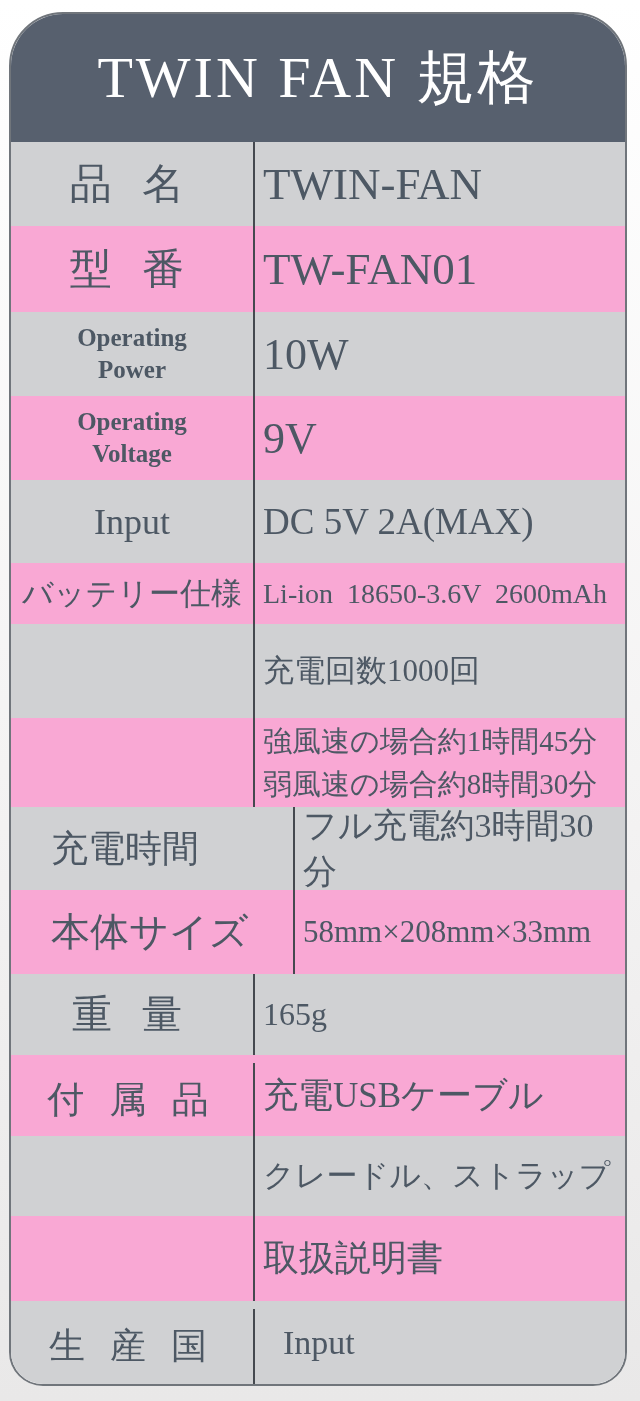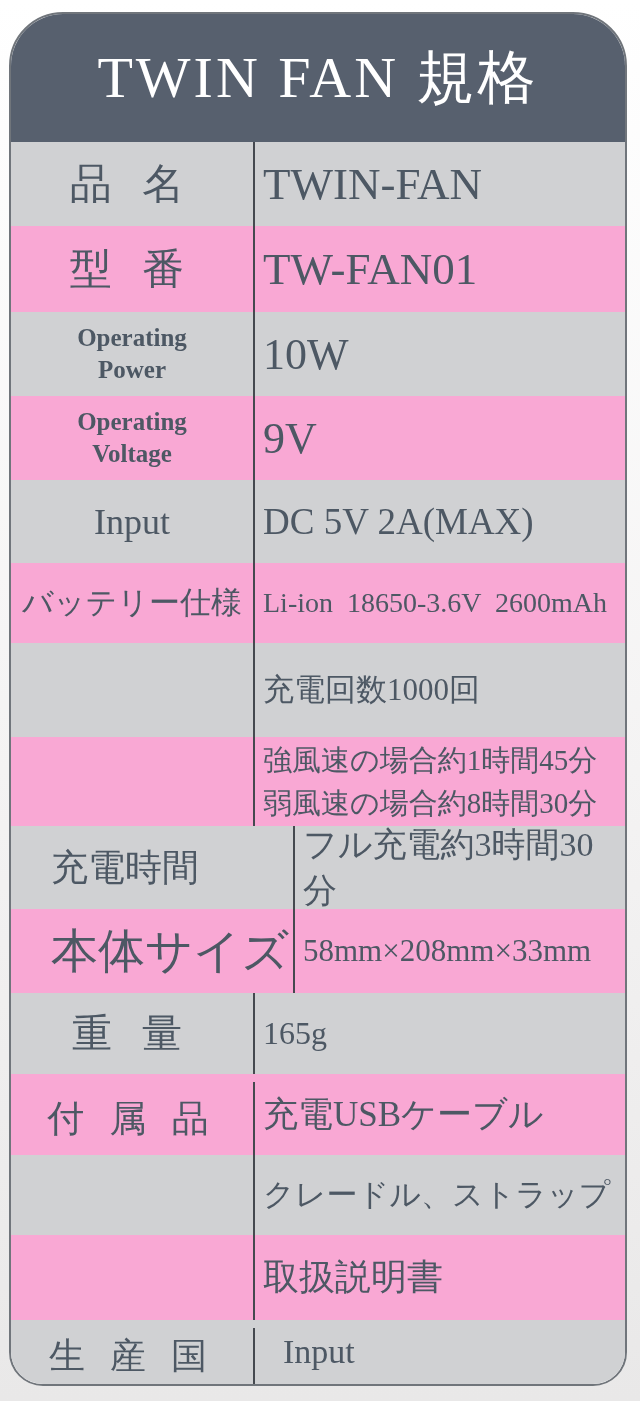--- a/index.html
+++ b/index.html
@@ -35,25 +35,25 @@
   }
   .row.left-label .cell-label{justify-content:flex-start;text-align:left;margin-left:40px;}
   .sp .cell-label{letter-spacing:10px;}
   .sp3 .cell-label{letter-spacing:8px;margin-top:8px;}
 
   .r1{height:84px}  .r1 .cell-label{font-size:42px} .r1 .cell-value{font-size:45px}
   .r2{height:86px}  .r2 .cell-label{font-size:42px} .r2 .cell-value{font-size:45px}
   .r3{height:84px}  .r3 .cell-label{font-size:25px;font-weight:bold;line-height:1.3} .r3 .cell-value{font-size:44px}
   .r4{height:84px}  .r4 .cell-label{font-size:25px;font-weight:bold;line-height:1.3} .r4 .cell-value{font-size:44px}
   .r5{height:83px}  .r5 .cell-label{font-size:36px} .r5 .cell-value{font-size:37px}
-  .r6{height:80px}  .r6 .cell-label{font-size:31px} .r6 .cell-value{font-size:28px;}
+  .r6{height:61px}  .r6 .cell-label{font-size:31px} .r6 .cell-value{font-size:28px;}
   .r7{height:94px}  .r7 .cell-value{font-size:31px}
   .r8{height:89px}  .r8 .cell-value{font-size:29px;line-height:1.45}
   .r9{height:83px}  .r9 .cell-label{font-size:37px} .r9 .cell-value{font-size:34px}
-  .r10{height:84px} .r10 .cell-label{font-size:47px} .r10 .cell-value{font-size:31px}
+  .r10{height:84px} .r10 .cell-label{font-size:39px} .r10 .cell-value{font-size:31px}
   .r11{height:81px} .r11 .cell-label{font-size:40px} .r11 .cell-value{font-size:32px}
   .r12{height:81px} .r12 .cell-label{font-size:37px} .r12 .cell-value{font-size:35px}
   .r13{height:80px} .r13 .cell-value{font-size:31px}
   .r14{height:85px} .r14 .cell-value{font-size:36px}
   .r15{flex:1}      .r15 .cell-label{font-size:36px} .r15 .cell-value{font-size:34px;padding-left:28px}
 </style>
 </head>
 <body>
 
 <div class="card">

